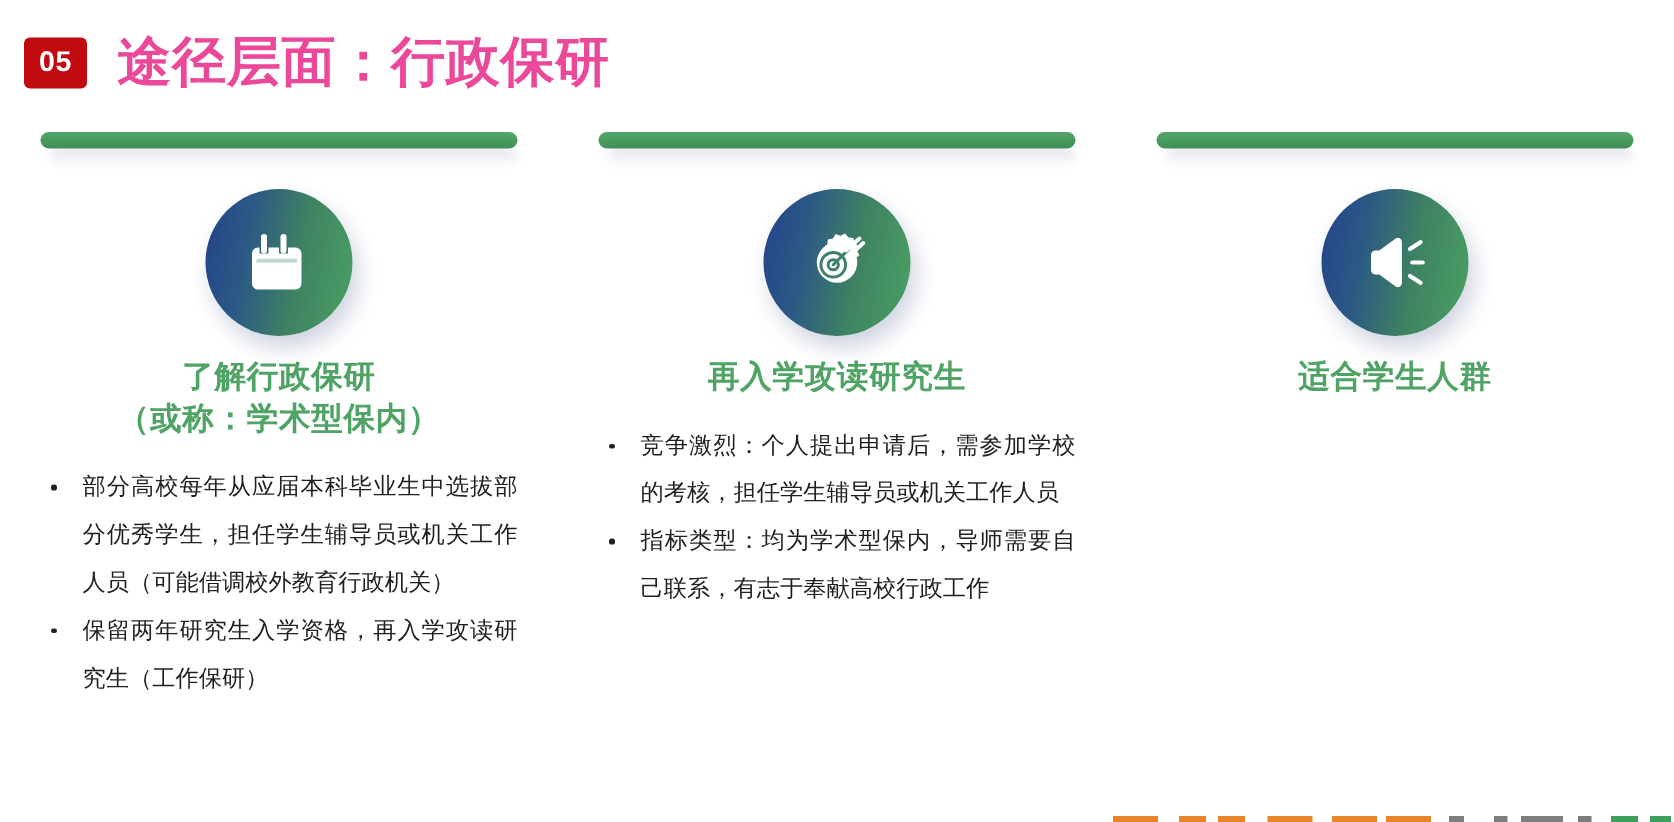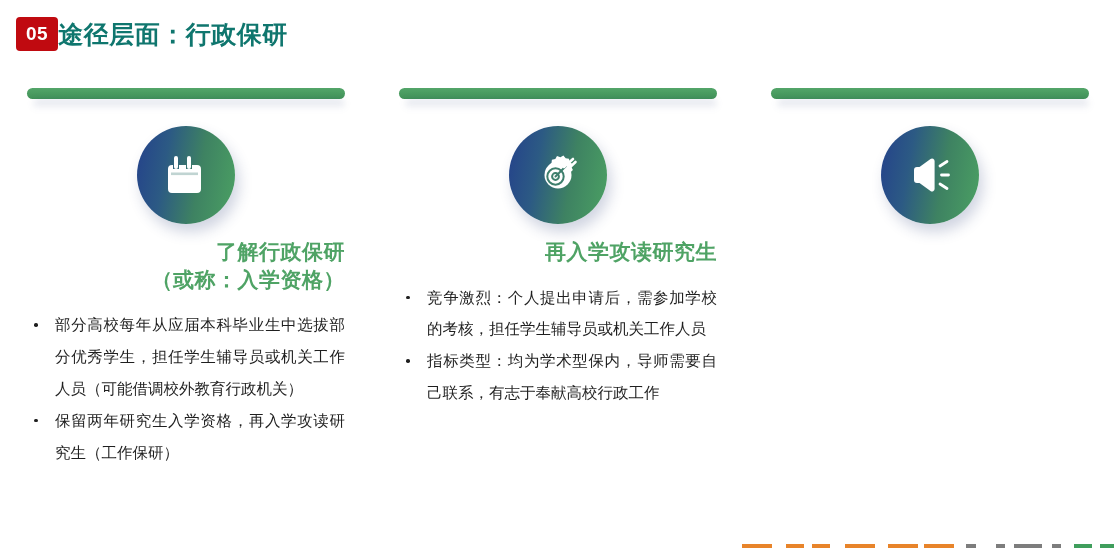--- a/index.html
+++ b/index.html
@@ -28,23 +28,24 @@
     background: #c00a10;
     color: #ffffff;
     font-size: 19px;
     font-weight: bold;
     line-height: 1;
     padding: 7px 10px 8px 10px;
     border-radius: 4px;
     letter-spacing: 0.5px;
   }
   .title {
-    font-size: 25px;
+    margin-left: 20px;
+    font-size: 36px;
     font-weight: bold;
-    color: #0f766e;
+    color: #ec4899;
     letter-spacing: 0.5px;
     white-space: nowrap;
   }
 
   
   .columns {
     position: absolute;
     left: 0;
     top: 88px;
     width: 1116px;
@@ -99,21 +100,21 @@
     display: flex;
     align-items: center;
     justify-content: center;
     box-shadow: 4px 8px 14px rgba(40,60,120,0.22);
   }
   .circle svg { display:block; }
 
   
   .heading {
     margin-top: 14px;
-    text-align: right;
+    text-align: center;
     color: #4fa365;
     font-size: 21px;
     font-weight: bold;
     line-height: 1.32;
     letter-spacing: 0.5px;
   }
 
   
   .bullets {
     margin-top: 16px;
@@ -184,21 +185,21 @@
               <rect x="24" y="4" width="4" height="13" rx="2" fill="#ffffff"></rect>
               <path d="M5 13 h5 v4 h6 v-4 h7 v4 h6 v-4 h5 a4 4 0 0 1 4 4 v20 a4 4 0 0 1 -4 4 h-25 a4 4 0 0 1 -4 -4 v-20 a4 4 0 0 1 4 -4 z" fill="#ffffff"></path>
               <rect x="8" y="20.5" width="27" height="2.6" fill="#3a7a72" opacity="0.32"></rect>
             </svg>
           </span>
         </div>
       </div>
 
       <div class="heading" style="color: rgb(79, 163, 101);">
         <div>了解行政保研</div>
-        <div>（或称：入学资格）</div>
+        <div>（或称：学术型保内）</div>
       </div>
 
       <ul class="bullets">
           <li><span>部分高校每年从应届本科毕业生中选拔部分优秀学生，担任学生辅导员或机关工作人员（可能借调校外教育行政机关）</span></li>
           <li><span>保留</span><b>两年研究生</b><span>入学资格，再入学攻读研究生（工作保研）</span></li>
         </ul>
     </div>
   </div>
 
   <div class="col">
@@ -254,20 +255,24 @@
               <g stroke="#ffffff" stroke-width="2.8" stroke-linecap="round">
                 <line x1="33" y1="14" x2="40" y2="9.5"></line>
                 <line x1="34.5" y1="23" x2="41.5" y2="23"></line>
                 <line x1="33" y1="32" x2="40" y2="36.5"></line>
               </g>
             </svg>
           </span>
         </div>
       </div>
 
+      <div class="heading" style="color: rgb(79, 163, 101);">
+        <div>适合学生人群</div>
+        <div></div>
+      </div>
 
     </div>
   </div>
 
 </div>
 
 <div class="bleed">
     <span style="left: 742px; width: 30px; background: rgb(232, 132, 42);"></span>
     <span style="left: 786px; width: 18px; background: rgb(232, 132, 42);"></span>
     <span style="left: 812px; width: 18px; background: rgb(232, 132, 42);"></span>

